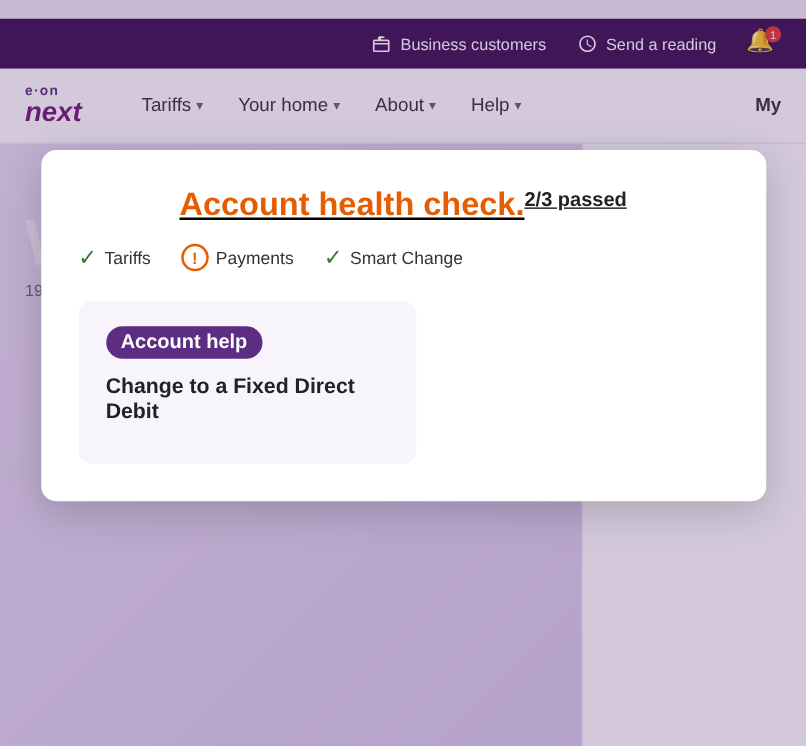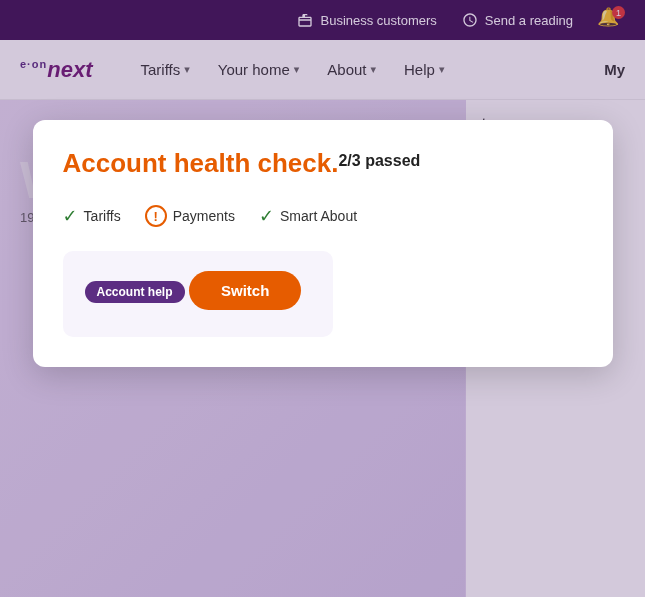--- a/index.html
+++ b/index.html
@@ -14,20 +14,21 @@
 
     
     .top-bar {
       background: #3d1152;
       height: 40px;
       display: flex;
       align-items: center;
       justify-content: flex-end;
       padding: 0 20px;
       gap: 24px;
+      margin-top: 15px;
     }
     .top-bar-item {
       display: flex;
       align-items: center;
       gap: 6px;
       color: white;
       font-size: 13px;
       cursor: pointer;
     }
     .top-bar-icon {
@@ -68,20 +69,21 @@
       background: white;
       height: 60px;
       display: flex;
       align-items: center;
       padding: 0 20px;
       gap: 28px;
       border-bottom: 1px solid #eee;
     }
     .logo {
       display: flex;
+      flex-direction: column;
       line-height: 1;
       margin-right: 20px;
     }
     .logo-eon {
       font-size: 11px;
       color: #5c2d82;
       font-weight: bold;
       letter-spacing: 1px;
     }
     .logo-next {
@@ -192,23 +194,24 @@
     .modal {
       background: white;
       border-radius: 12px;
       width: 580px;
       padding: 28px 30px 30px;
       box-shadow: 0 8px 32px rgba(0,0,0,0.18);
     }
 
     .modal-header {
       display: flex;
-      justify-content: flex-start;
+      justify-content: center;
       align-items: flex-start;
-      margin-bottom: 26px;
+      margin-bottom: 16px;
+      text-decoration: underline;
     }
 
     .modal-title {
       font-size: 26px;
       font-weight: 900;
       color: #e65c00;
     }
 
     .modal-passed {
       font-size: 16px;
@@ -258,21 +261,21 @@
       background: #f7f4fc;
       border-radius: 10px;
       padding: 20px 22px 22px;
       max-width: 270px;
     }
 
     .card-tag {
       display: inline-block;
       background: #5c2d82;
       color: white;
-      font-size: 12px;
+      font-size: 16px;
       font-weight: bold;
       padding: 4px 12px;
       border-radius: 20px;
       margin-bottom: 12px;
     }
 
     .card-title {
       font-size: 17px;
       font-weight: 900;
       color: #222;
@@ -376,22 +379,22 @@
       <div class="check-item">
         <span class="check-green">✓</span>
         <span>Tariffs</span>
       </div>
       <div class="check-item">
         <span class="check-warn">!</span>
         <span>Payments</span>
       </div>
       <div class="check-item">
         <span class="check-greencheck">✓</span>
-        <span>Smart About</span>
+        <span>Smart Change</span>
       </div>
     </div>
 
     <div class="card">
       <span class="card-tag">Account help</span>
-      <button class="switch-btn">Switch</button>
+      <div class="card-title">Change to a Fixed Direct Debit</div>
     </div>
   </div>
 </div>
 
 </body></html>

